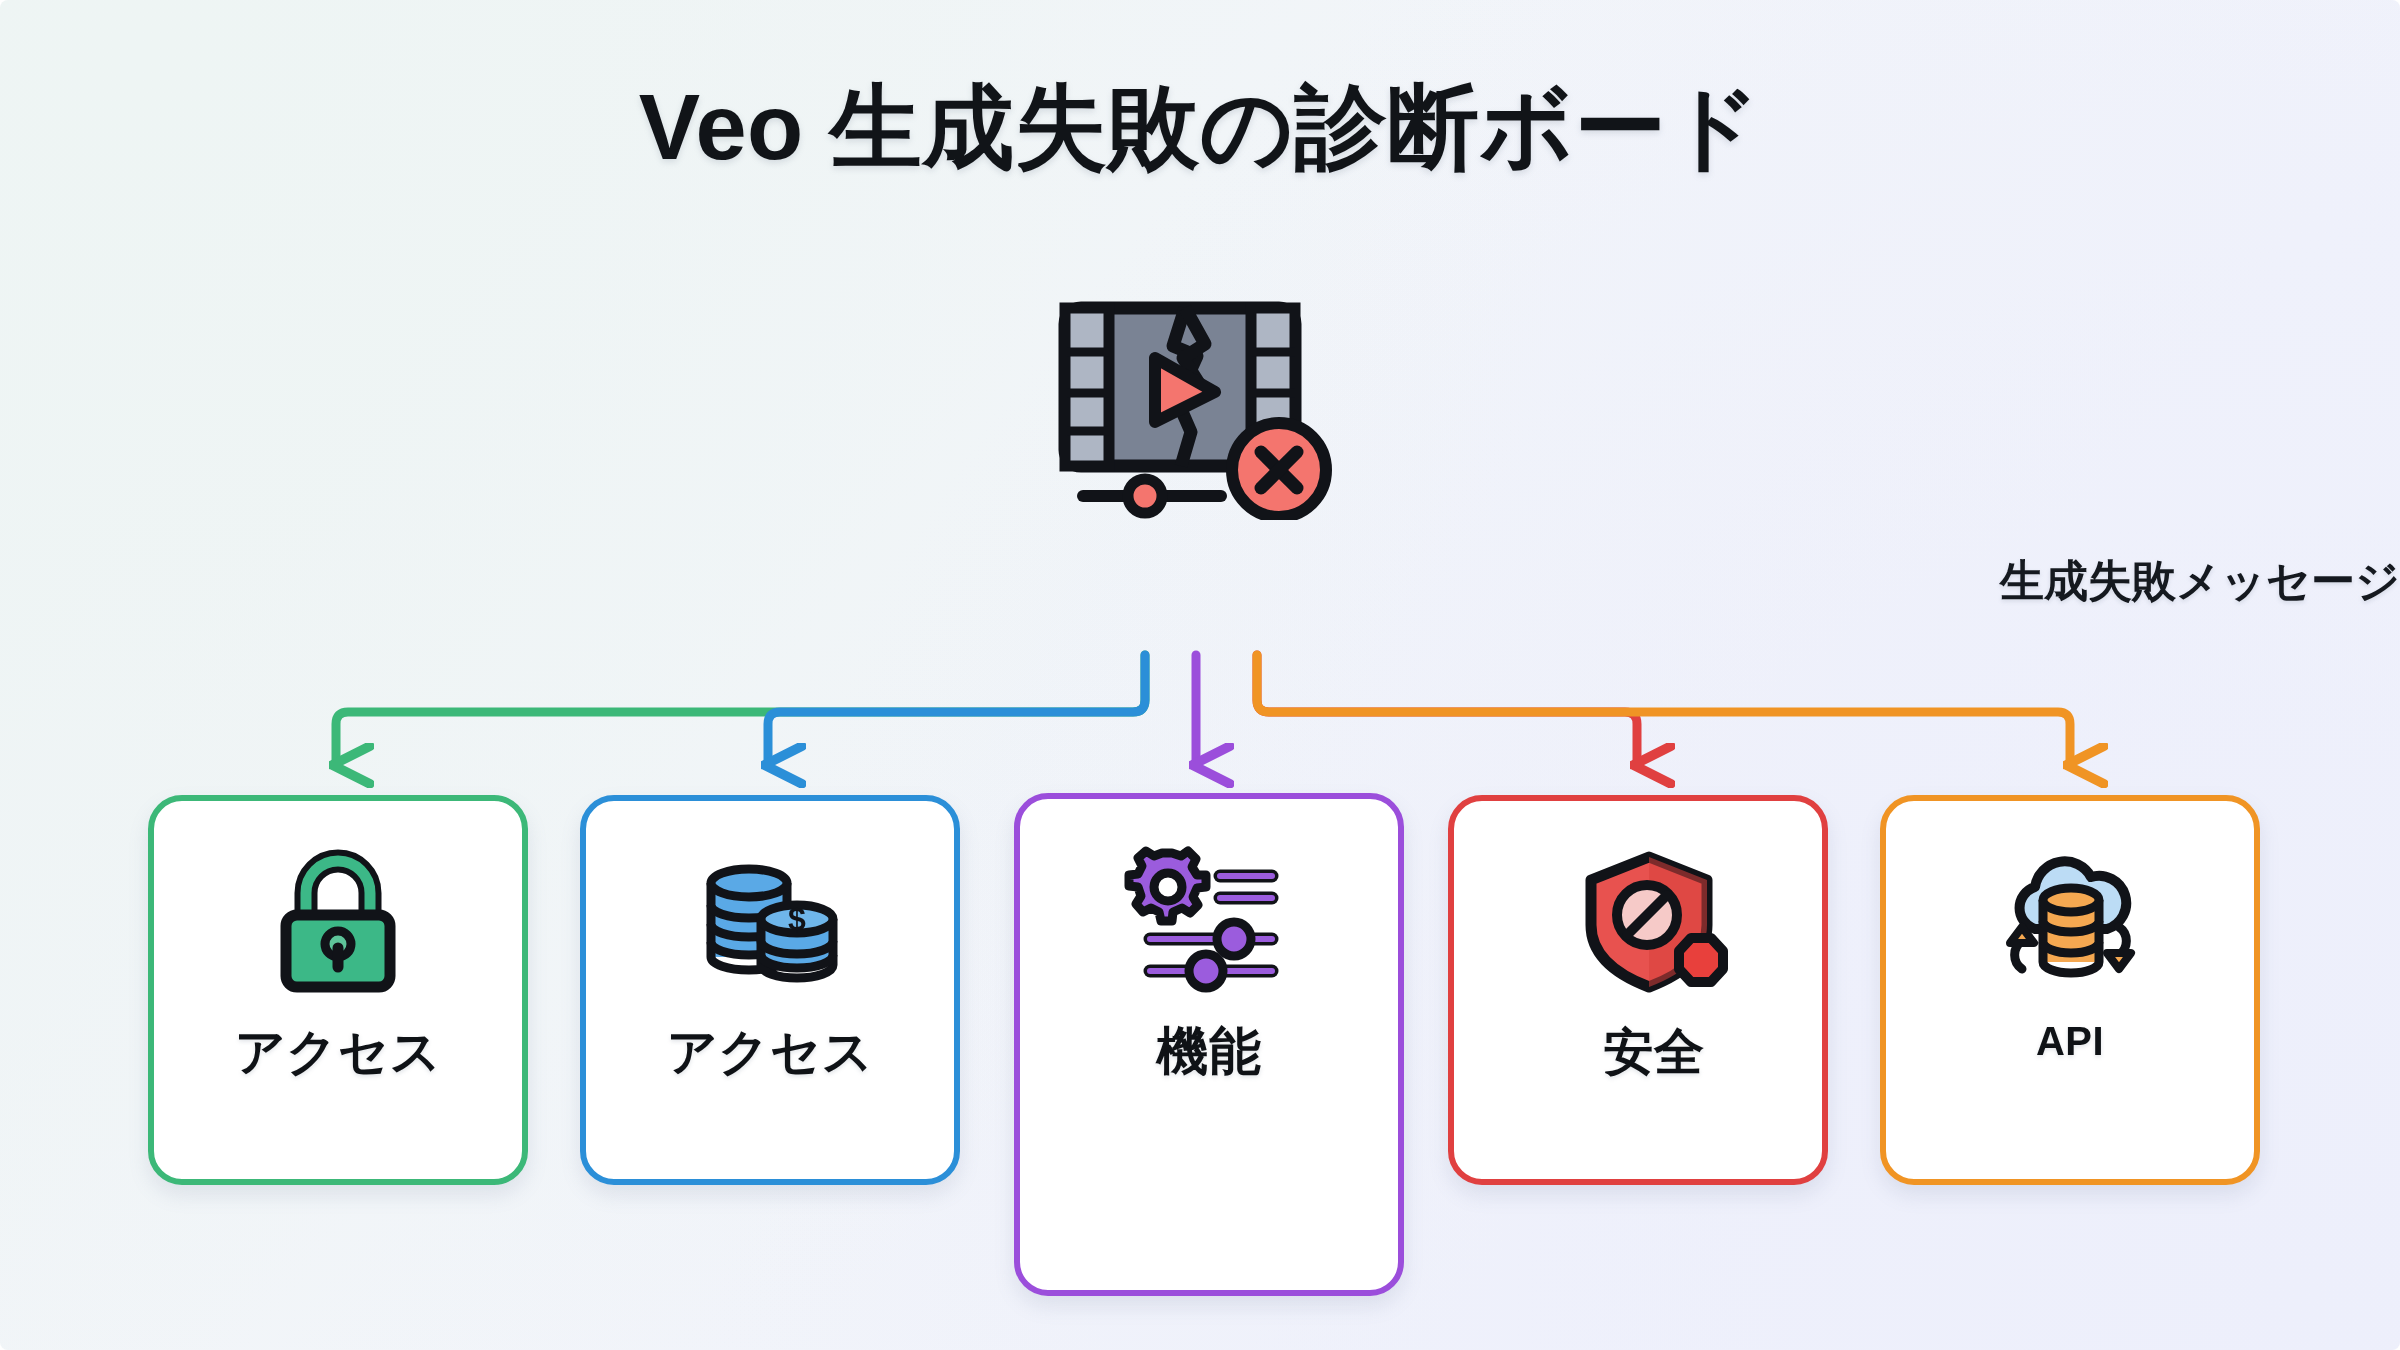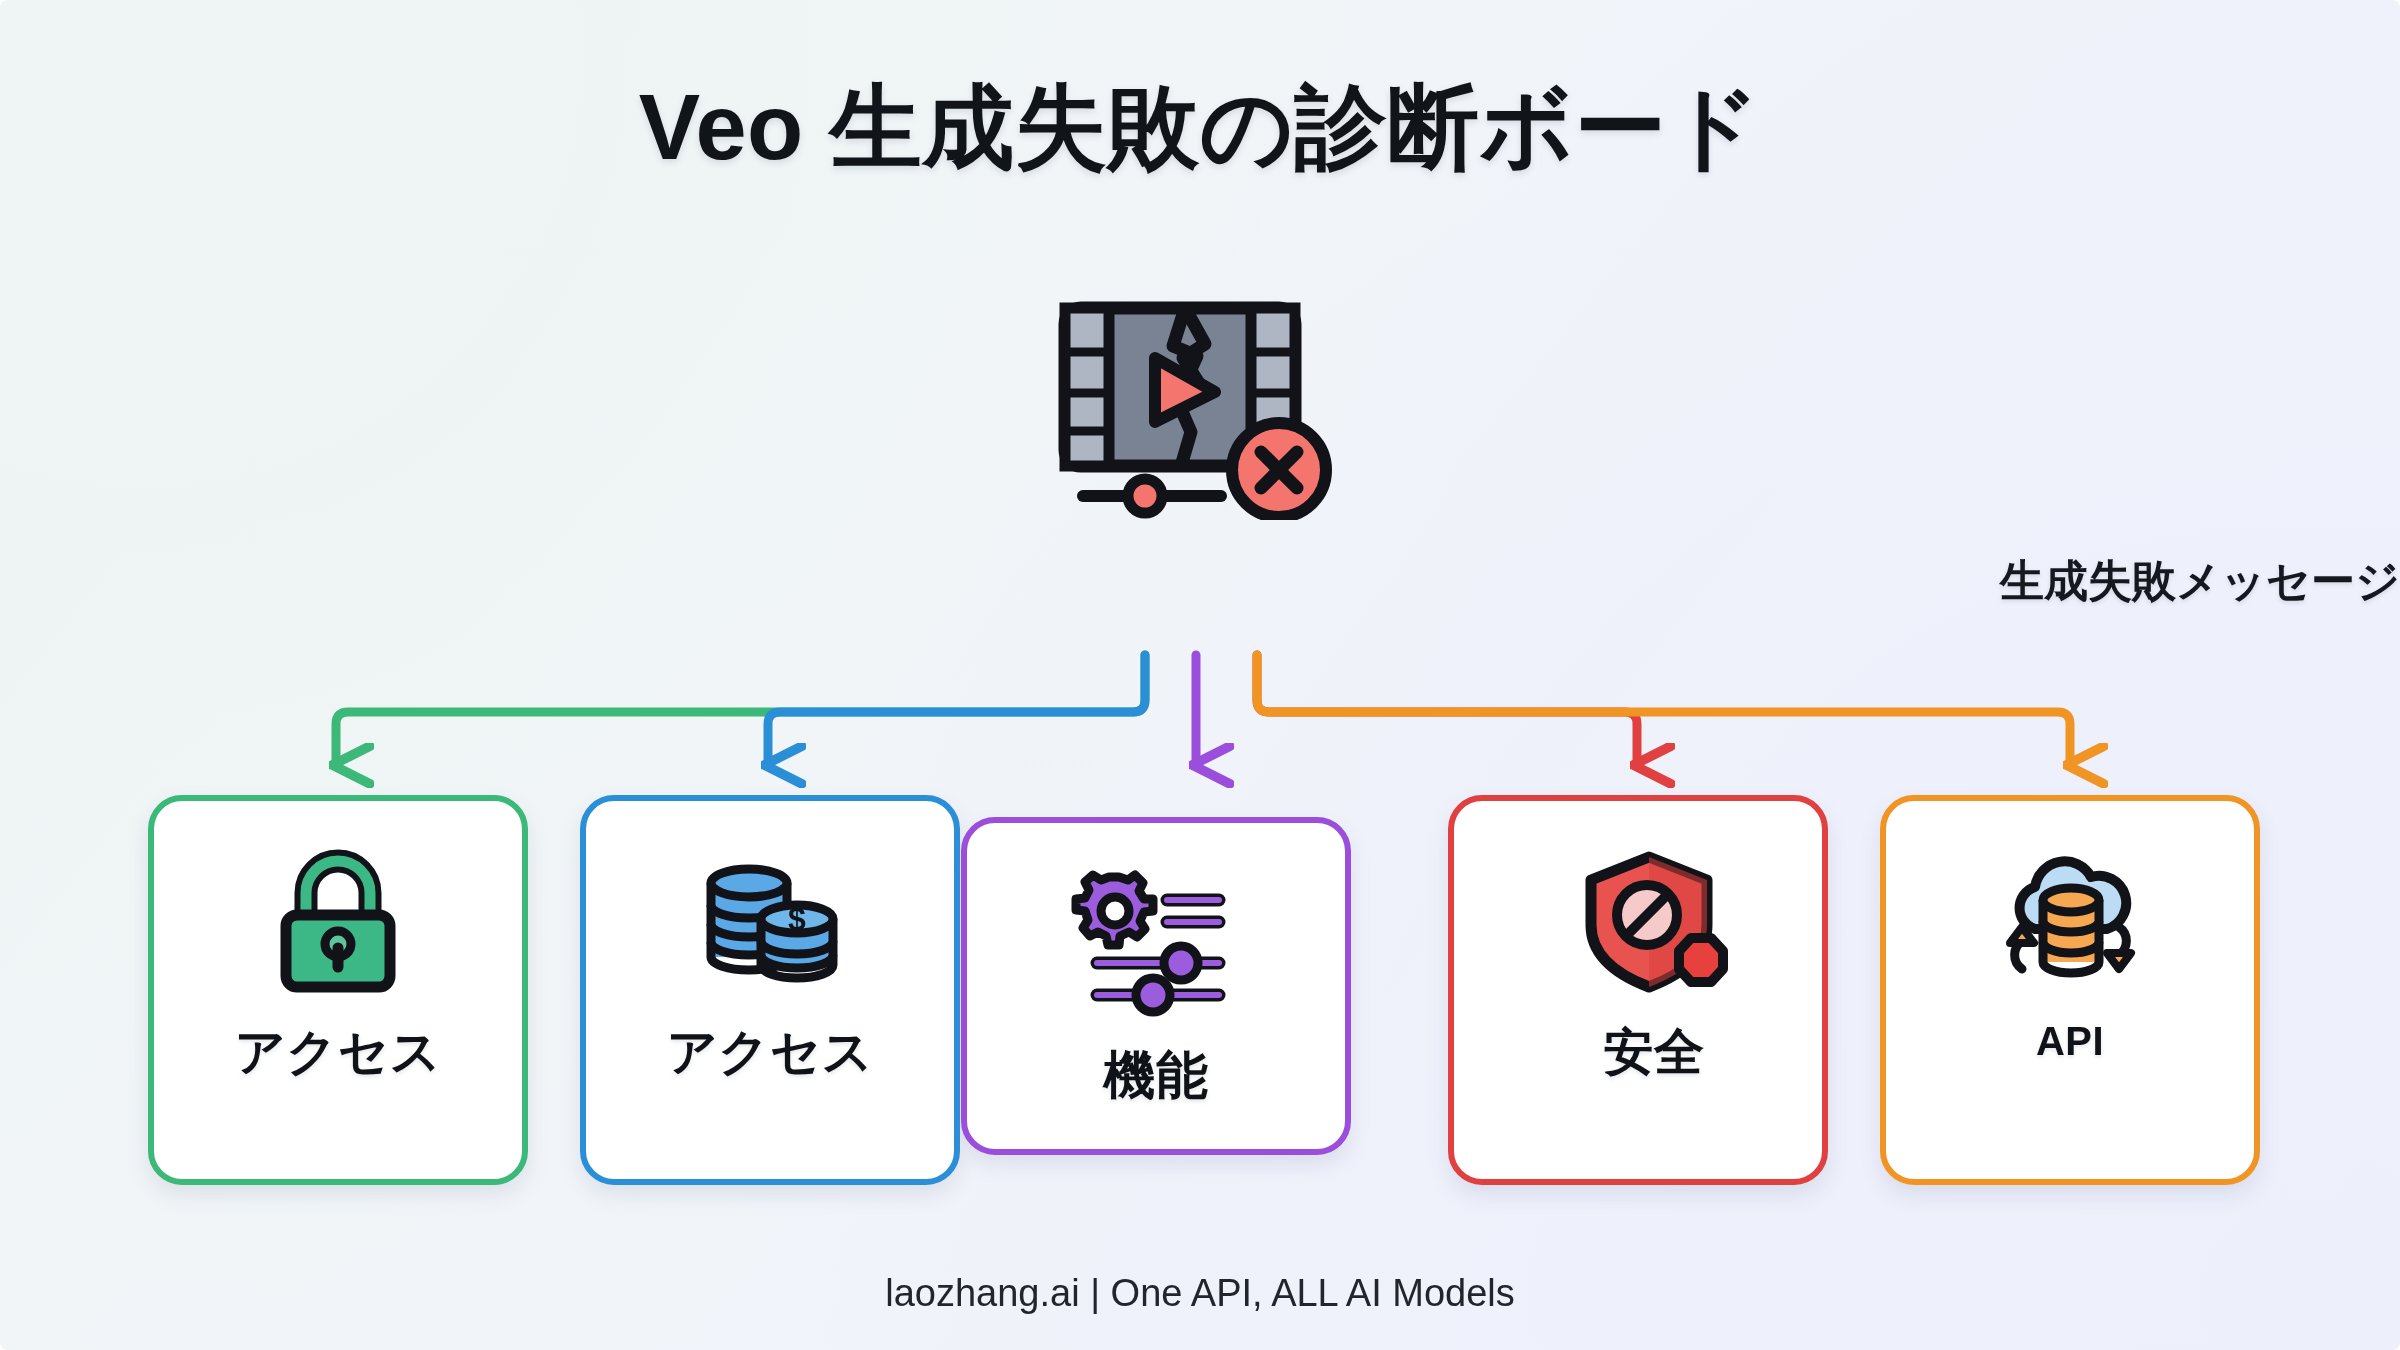--- a/index.html
+++ b/index.html
@@ -93,21 +93,21 @@
     font-size: 50px;
     font-weight: 700;
     color: #0f1216;
     white-space: nowrap;
     letter-spacing: 0.5px;
     text-shadow: 0 2px 4px rgba(120,130,150,0.22);
   }
 
   #card-0 { left: 148px;  top: 795px;  width: 380px; height: 390px; border-color: #3cb878; }
   #card-1 { left: 580px;  top: 795px;  width: 380px; height: 390px; border-color: #2b8fd8; }
-  #card-2 { left: 961px; top: 793px;  width: 390px; height: 338px; border-color: #9b4edb; margin-top: 24px; }
+  #card-2 { left: 1014px; top: 793px;  width: 390px; height: 503px; border-color: #9b4edb; }
   #card-3 { left: 1448px; top: 795px;  width: 380px; height: 390px; border-color: #e04040; padding-left: 32px; }
   #card-4 { left: 1880px; top: 795px;  width: 380px; height: 390px; border-color: #f09424; }
 
   #card-2 .card-label { font-size: 52px; }
   #card-4 .card-label { font-size: 40px; }
 
   
   #footer {
     position: absolute;
     top: 1272px;
@@ -276,15 +276,14 @@
 
       <path d="M37 122 A17 17 0 0 1 37 94" fill="none" stroke="#111318" stroke-width="9" stroke-linecap="round"></path>
       <path d="M25 96 L37 80 L49 96 Z" fill="#f5a851" stroke="#111318" stroke-width="8" stroke-linejoin="round"></path>
 
       <path d="M134 80 A17 17 0 0 1 134 108" fill="none" stroke="#111318" stroke-width="9" stroke-linecap="round"></path>
       <path d="M122 106 L134 122 L146 106 Z" fill="#f5a851" stroke="#111318" stroke-width="8" stroke-linejoin="round"></path>
     </svg>
     <div class="card-label">API</div>
   </div>
 
-  <div id="footer">laozhang.ai | One API, ALL AI Models</div>
 
 </div>
 
 </body></html>

